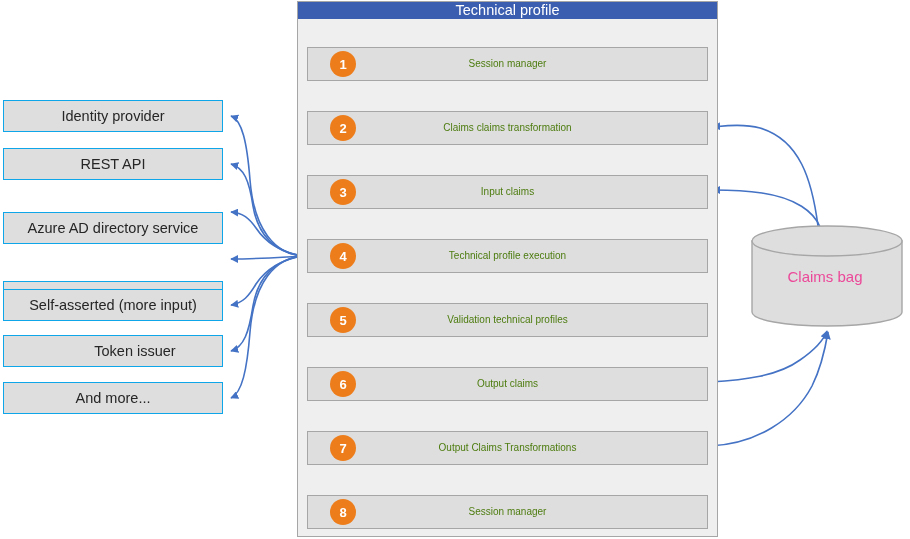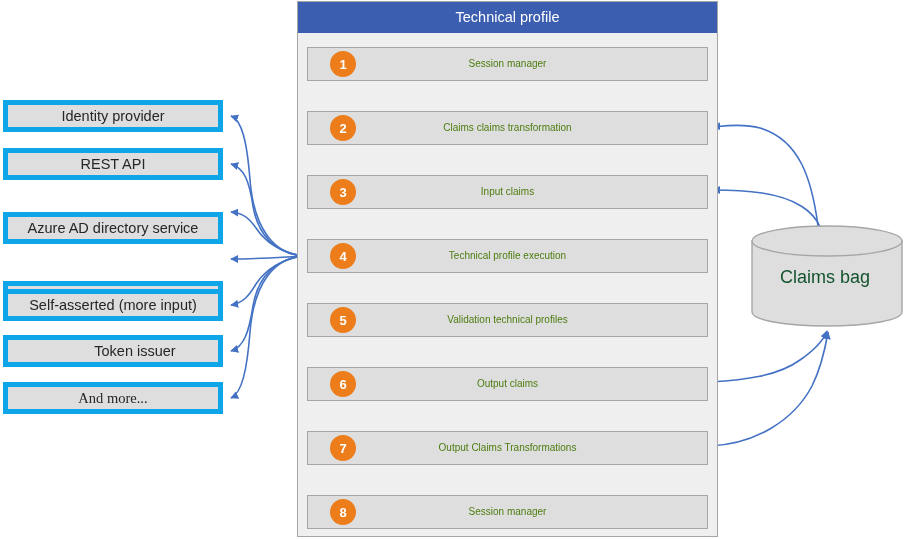--- a/index.html
+++ b/index.html
@@ -33,21 +33,21 @@
   }
 
   
   .service-box {
     position: absolute;
     left: 3px;
     width: 220px;
     height: 32px;
     box-sizing: border-box;
     background: #DEDEDE;
-    border: 5px solid #0ea5e9;
+    border: 1px solid #0ea5e9;
     display: flex;
     align-items: center;
     justify-content: center;
   }
   .service-label {
     font-size: 14.5px;
     color: #262626;
     line-height: 1;
     white-space: nowrap;
   }
@@ -61,21 +61,21 @@
     height: 536px;
     box-sizing: border-box;
     background: #EFEFEF;
     border: 1px solid #A6A6A6;
   }
   #profile-header {
     position: absolute;
     left: 0;
     top: 0;
     width: 419px;
-    height: 31px;
+    height: 17px;
     background: #3B5EB0;
     display: flex;
     align-items: center;
     justify-content: center;
   }
   #profile-header-title {
     color: #ffffff;
     font-size: 14.5px;
     line-height: 1;
   }
@@ -126,22 +126,22 @@
   }
   #claims-bag-label {
     position: absolute;
     left: 0;
     top: 0;
     width: 148px;
     height: 103px;
     display: flex;
     align-items: center;
     justify-content: center;
-    font-size: 18px;
-    color: #14532d;
+    font-size: 15px;
+    color: #ec4899;
     line-height: 1;
   }
 </style>
 </head>
 <body>
 
 <div id="diagram">
 
   <svg id="connectors" viewBox="0 0 910 539" width="910" height="539">
     <defs>
@@ -198,21 +198,21 @@
   </div>
   <div class="service-box" style="top:243px;margin-top:38px;">
     <span class="service-label">MFA services</span>
   </div>
   <div class="service-box" style="top:289px;">
     <span class="service-label">Self-asserted (more input)</span>
   </div>
   <div class="service-box" style="top:335px;padding-left:44px;">
     <span class="service-label">Token issuer</span>
   </div>
-  <div class="service-box" style="top:382px;font-family:Liberation Serif, serif;">
+  <div class="service-box" style="top:382px;">
     <span class="service-label">And more...</span>
   </div>
 
   <div id="profile-panel">
 
     <div id="profile-header">
       <span id="profile-header-title">Technical profile</span>
     </div>
 
     <div class="step-box" style="top:45px;">

